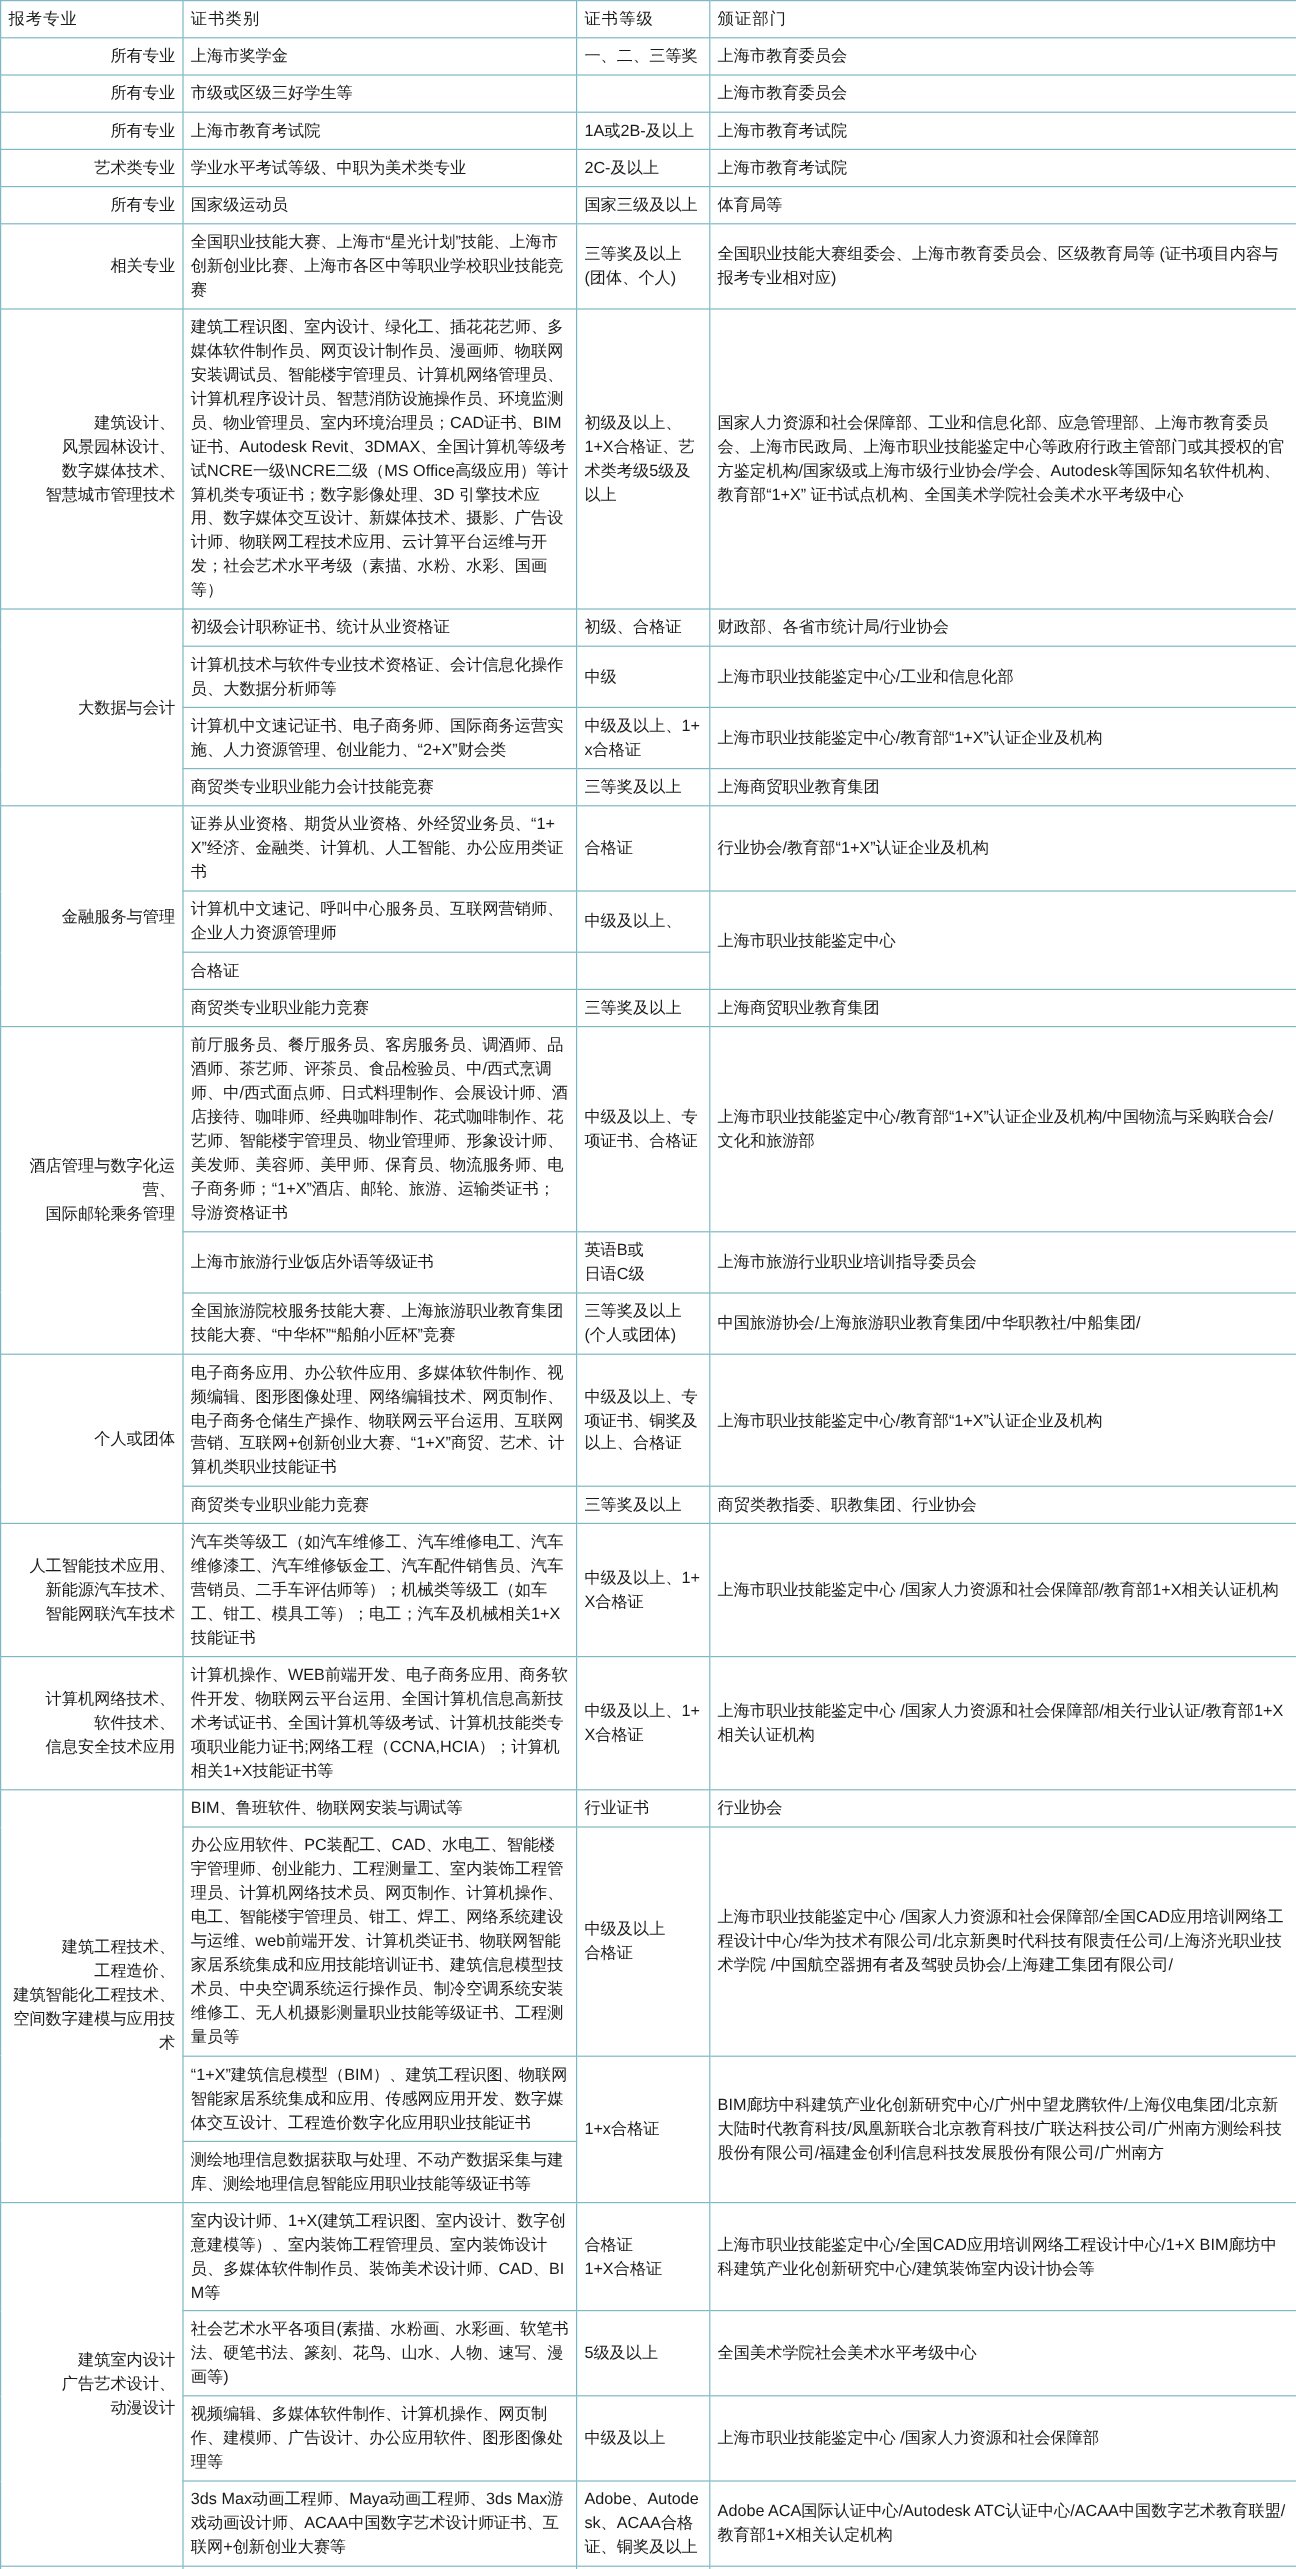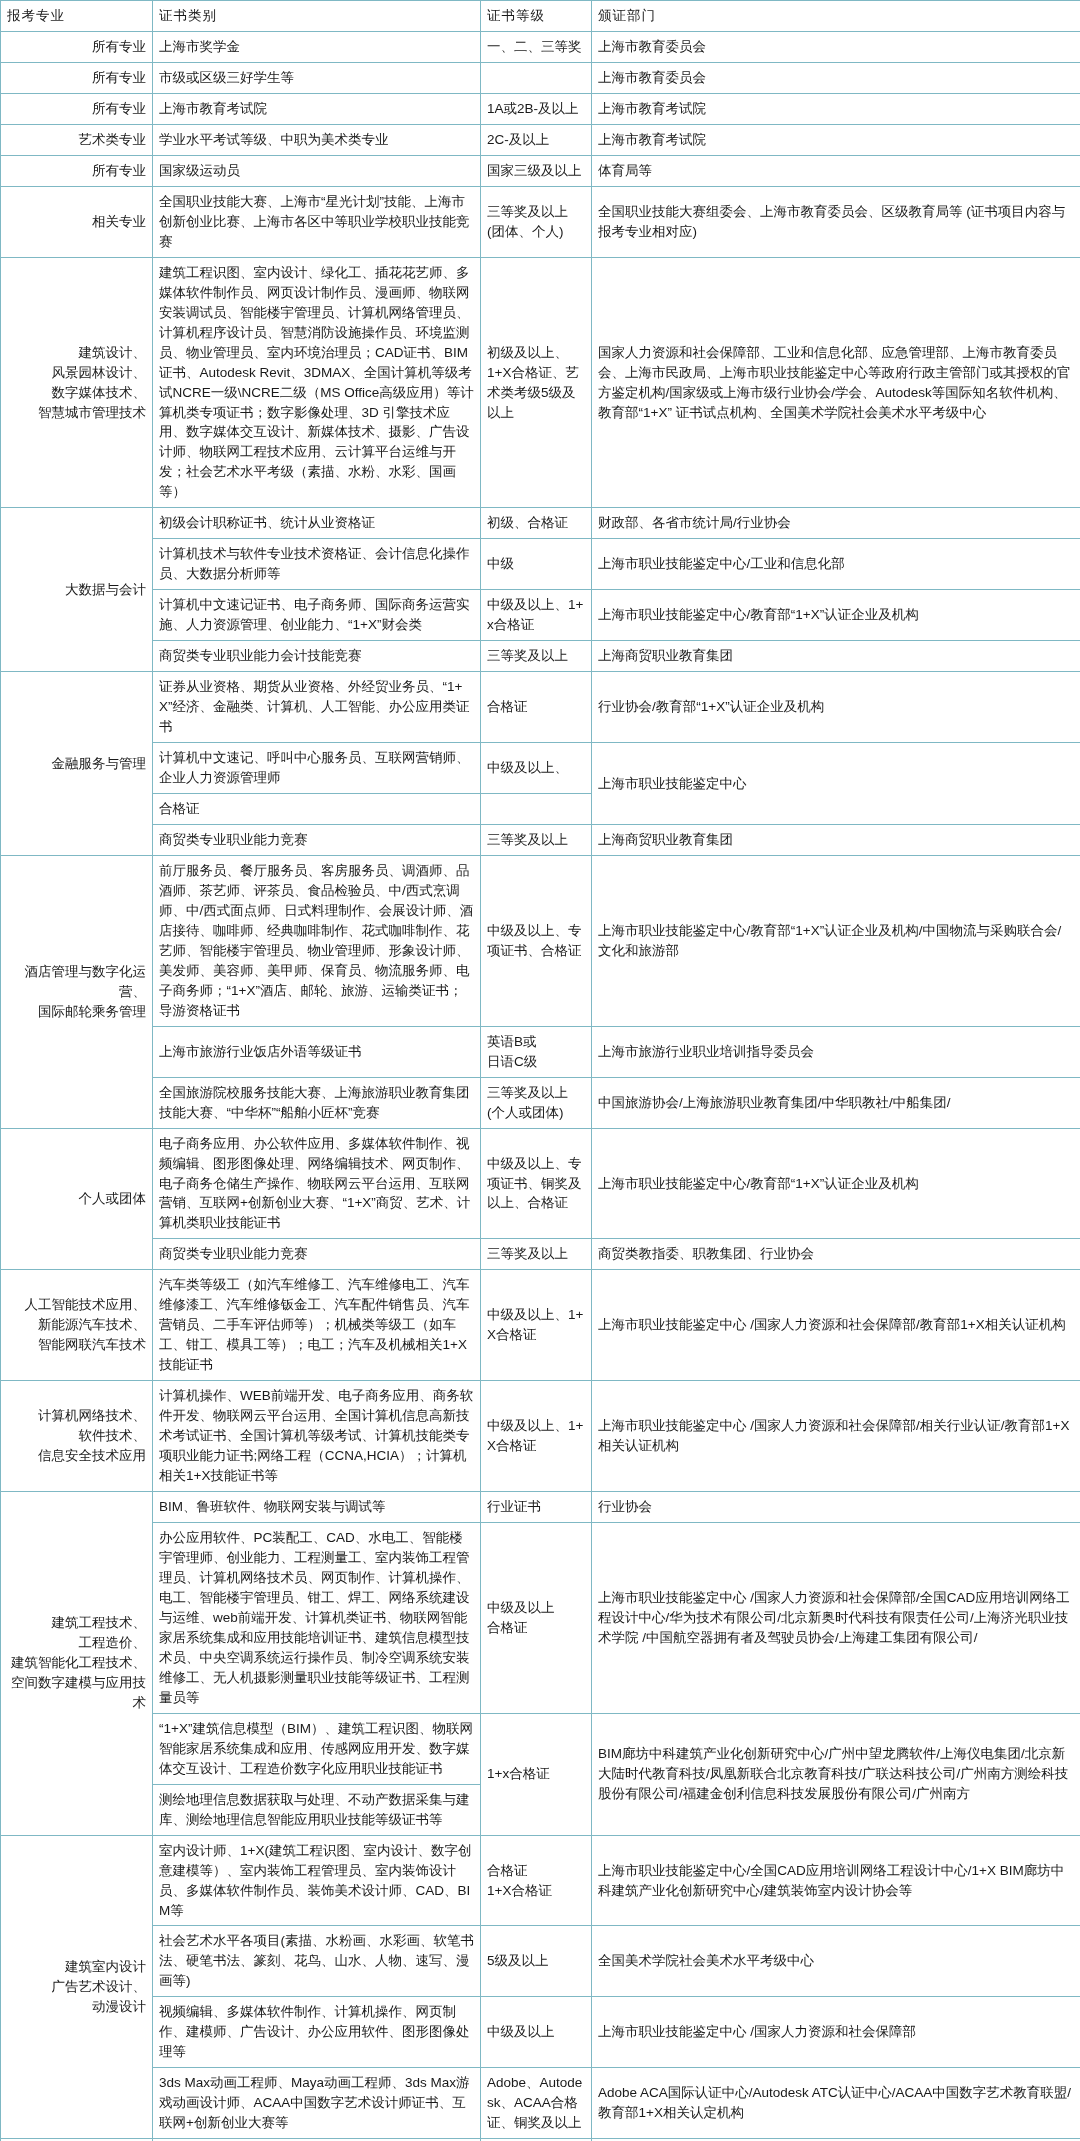--- a/index.html
+++ b/index.html
@@ -141,21 +141,21 @@
         </td>
       </tr>
       <tr>
         <td class="cert">计算机技术与软件专业技术资格证、会计信息化操作员、大数据分析师等</td>
         <td class="grade">中级</td>
         <td class="dept">
           <span class="dept-inner">上海市职业技能鉴定中心/工业和信息化部</span>
         </td>
       </tr>
       <tr>
-        <td class="cert">计算机中文速记证书、电子商务师、国际商务运营实施、人力资源管理、创业能力、“1+X”财会类</td>
+        <td class="cert">计算机中文速记证书、电子商务师、国际商务运营实施、人力资源管理、创业能力、“2+X”财会类</td>
         <td class="grade">中级及以上、1+x合格证</td>
         <td class="dept">
           <span class="dept-inner">上海市职业技能鉴定中心/教育部“1+X”认证企业及机构</span>
         </td>
       </tr>
       <tr>
         <td class="cert">商贸类专业职业能力会计技能竞赛</td>
         <td class="grade">三等奖及以上</td>
         <td class="dept">
           <span class="dept-inner">上海商贸职业教育集团</span>

